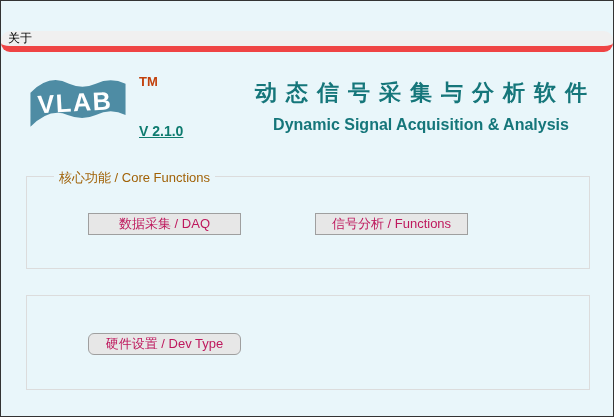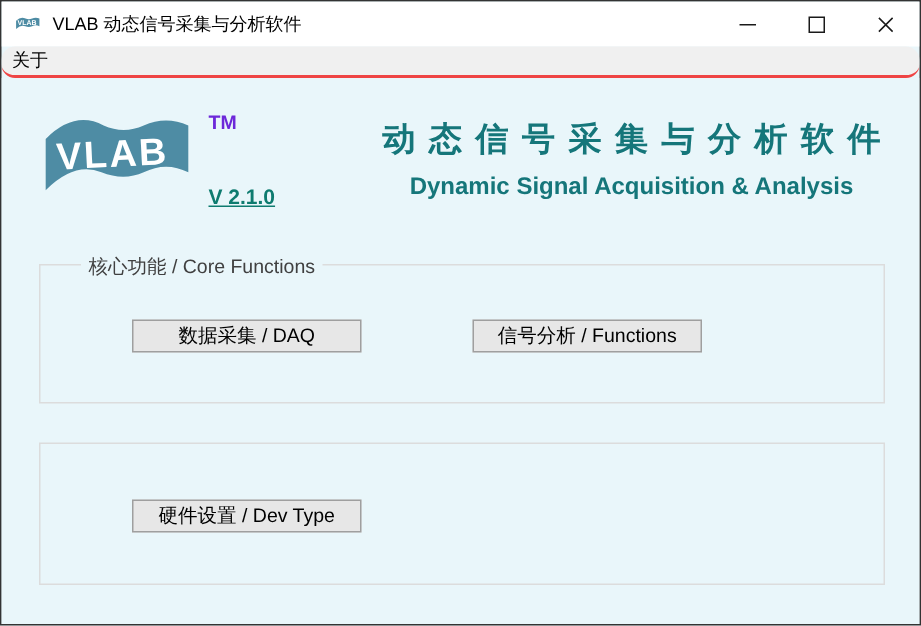--- a/index.html
+++ b/index.html
@@ -16,77 +16,57 @@
   .app-icon{width:17px;height:16px;margin-left:9px;flex:0 0 auto;}
   .title-text{font-size:12px;color:#000;margin-left:8px;white-space:nowrap;}
   .win-controls{position:absolute;right:0;top:0;height:30px;display:flex;}
   .win-btn{width:46px;height:30px;display:flex;align-items:center;justify-content:center;cursor:pointer;}
   .min-glyph{width:11px;height:0;border-top:1px solid #1a1a1a;display:block;}
   .max-glyph{width:9px;height:9px;border:1px solid #1a1a1a;display:block;background:transparent;}
   .close-glyph{width:11px;height:11px;display:block;}
   
   .menubar{
     position:absolute;left:0;top:30px;width:100%;height:21px;background:#f0f0f0;
-    border-bottom:2px solid #ef4444;box-sizing:border-box;display:flex;align-items:center;border-radius:9px;
+    border-bottom:6px solid #ef4444;box-sizing:border-box;display:flex;align-items:center;border-radius:9px;
   }
   .menu-item{font-size:12px;color:#000;padding:0 7px;height:100%;display:flex;align-items:center;cursor:pointer;}
   
   .client{position:absolute;left:0;top:51px;right:0;bottom:0;background:#e9f6fa;}
   .logo-svg{position:absolute;left:25px;top:15px;width:104px;height:78px;}
-  .tm{position:absolute;left:138px;top:22px;font-size:13px;font-weight:bold;color:#6d28d9;}
+  .tm{position:absolute;left:138px;top:22px;font-size:13px;font-weight:bold;color:#c2410c;}
   .version{position:absolute;left:138px;top:55px;font-size:14px;font-weight:bold;color:#0e7b6f;text-decoration:underline;cursor:pointer;margin-top:16px;}
   .head-block{position:absolute;left:238px;right:10px;top:26px;text-align:center;}
   .title-zh{font-size:22px;font-weight:bold;color:#15767a;letter-spacing:9px;white-space:nowrap;margin-left:9px;}
   .title-en{font-size:16px;font-weight:bold;color:#15767a;margin-top:8px;white-space:nowrap;}
   
   .groupbox{
     position:absolute;left:25px;width:564px;box-sizing:border-box;
     border:1px solid #dcdcdc;background:transparent;
   }
   .group-core{top:124px;height:93px;}
   .group-aux{top:243px;height:95px;}
   .group-label{
-    position:absolute;left:27px;top:-8px;font-size:13px;color:#404040;
+    position:absolute;left:27px;top:-8px;font-size:13px;color:#a16207;
     background:#e9f6fa;padding:0 5px;white-space:nowrap;text-align:right;
   }
   .btn{
     position:absolute;width:153px;height:18px;box-sizing:border-box;
     background:#e7e7e7;border:1px solid #9f9f9f;
-    font-family:"Liberation Sans", sans-serif;font-size:13px;color:#000000;
+    font-family:"Liberation Sans", sans-serif;font-size:13px;color:#be185d;
     display:flex;align-items:center;justify-content:center;cursor:pointer;padding:10px;
   }
   .btn-daq{left:61px;top:36px;}
   .btn-analysis{left:288px;top:36px;}
-  .btn-dev{left:61px;top:37px;}
+  .btn-dev{left:61px;top:37px;border-radius:6px;}
 </style>
 </head>
 <body>
 
 <div class="window">
 
-  <div class="titlebar">
-    <svg class="app-icon" viewBox="0 0 140 100" aria-hidden="true">
-      <path d="M6,32 Q32,6 58,20 Q76,28 94,20 Q114,11 134,20 L134,62 Q114,52 94,62 Q76,70 56,62 Q32,52 6,78 Z" fill="#4e8ca4"></path>
-      <text x="66" y="55" font-size="38" font-weight="bold" fill="#ffffff" text-anchor="middle" font-family="Liberation Sans, sans-serif">VLAB</text>
-    </svg>
-    <span class="title-text">VLAB 动态信号采集与分析软件</span>
-    <div class="win-controls">
-      <div class="win-btn">
-        <span class="min-glyph"></span>
-      </div>
-      <div class="win-btn">
-        <span class="max-glyph"></span>
-      </div>
-      <div class="win-btn">
-        <svg class="close-glyph" viewBox="0 0 12 12">
-          <path d="M1,1 L11,11 M11,1 L1,11" stroke="#1a1a1a" stroke-width="1.1" fill="none"></path>
-        </svg>
-      </div>
-    </div>
-  </div>
 
   <div class="menubar">
     <div class="menu-item">关于</div>
   </div>
 
   <div class="client">
 
     <svg class="logo-svg" viewBox="0 0 140 100">
       <path d="M6,32 Q32,6 58,20 Q76,28 94,20 Q114,11 134,20 L134,62 Q114,52 94,62 Q76,70 56,62 Q32,52 6,78 Z" fill="#4e8ca4"></path>
       <text x="66" y="57" font-size="34" font-weight="bold" fill="#ffffff" text-anchor="middle" letter-spacing="2" font-family="Liberation Sans, sans-serif" transform="rotate(-3 66 48)">VLAB</text>

